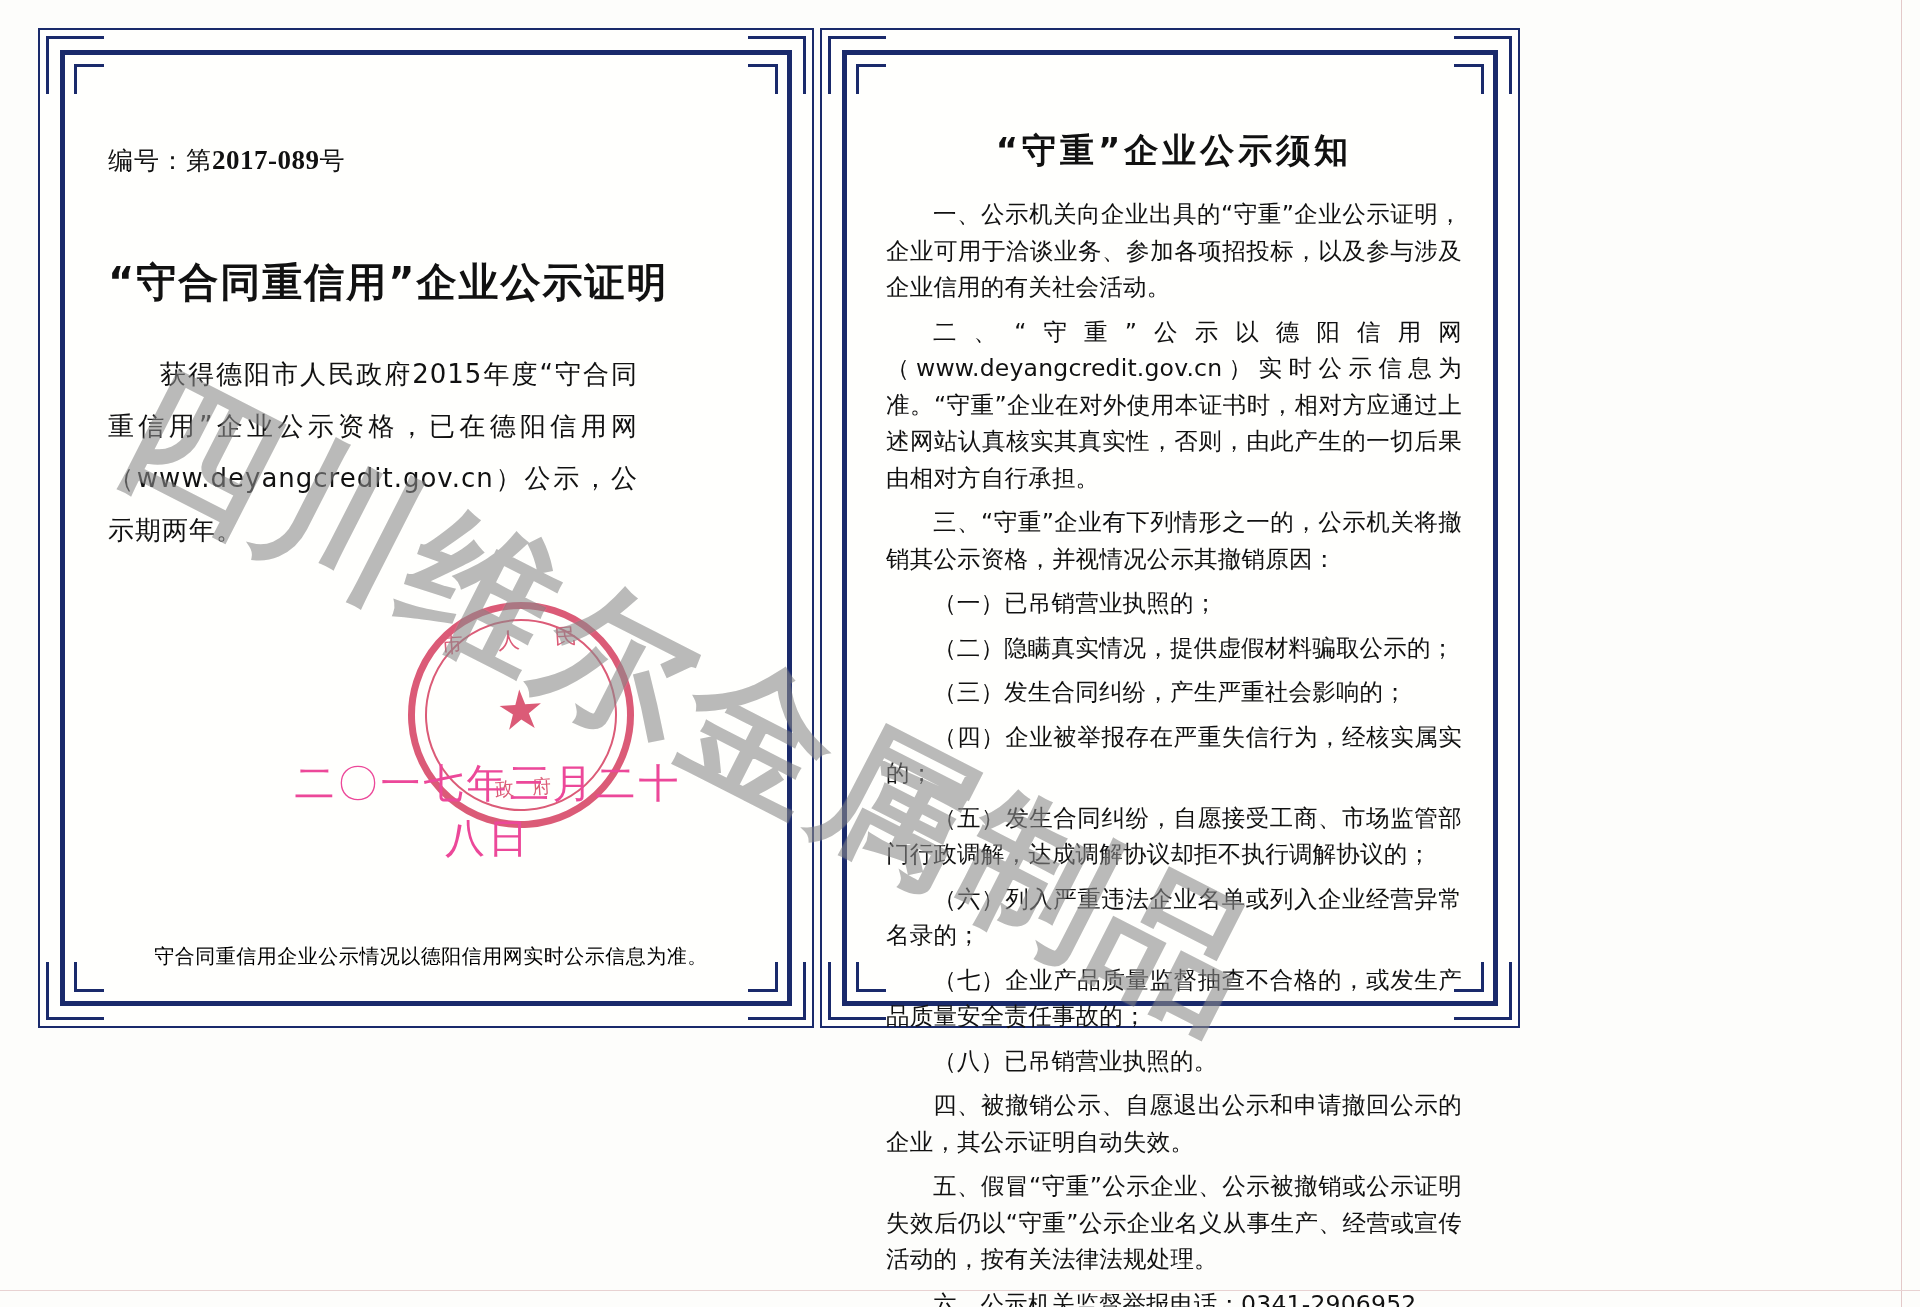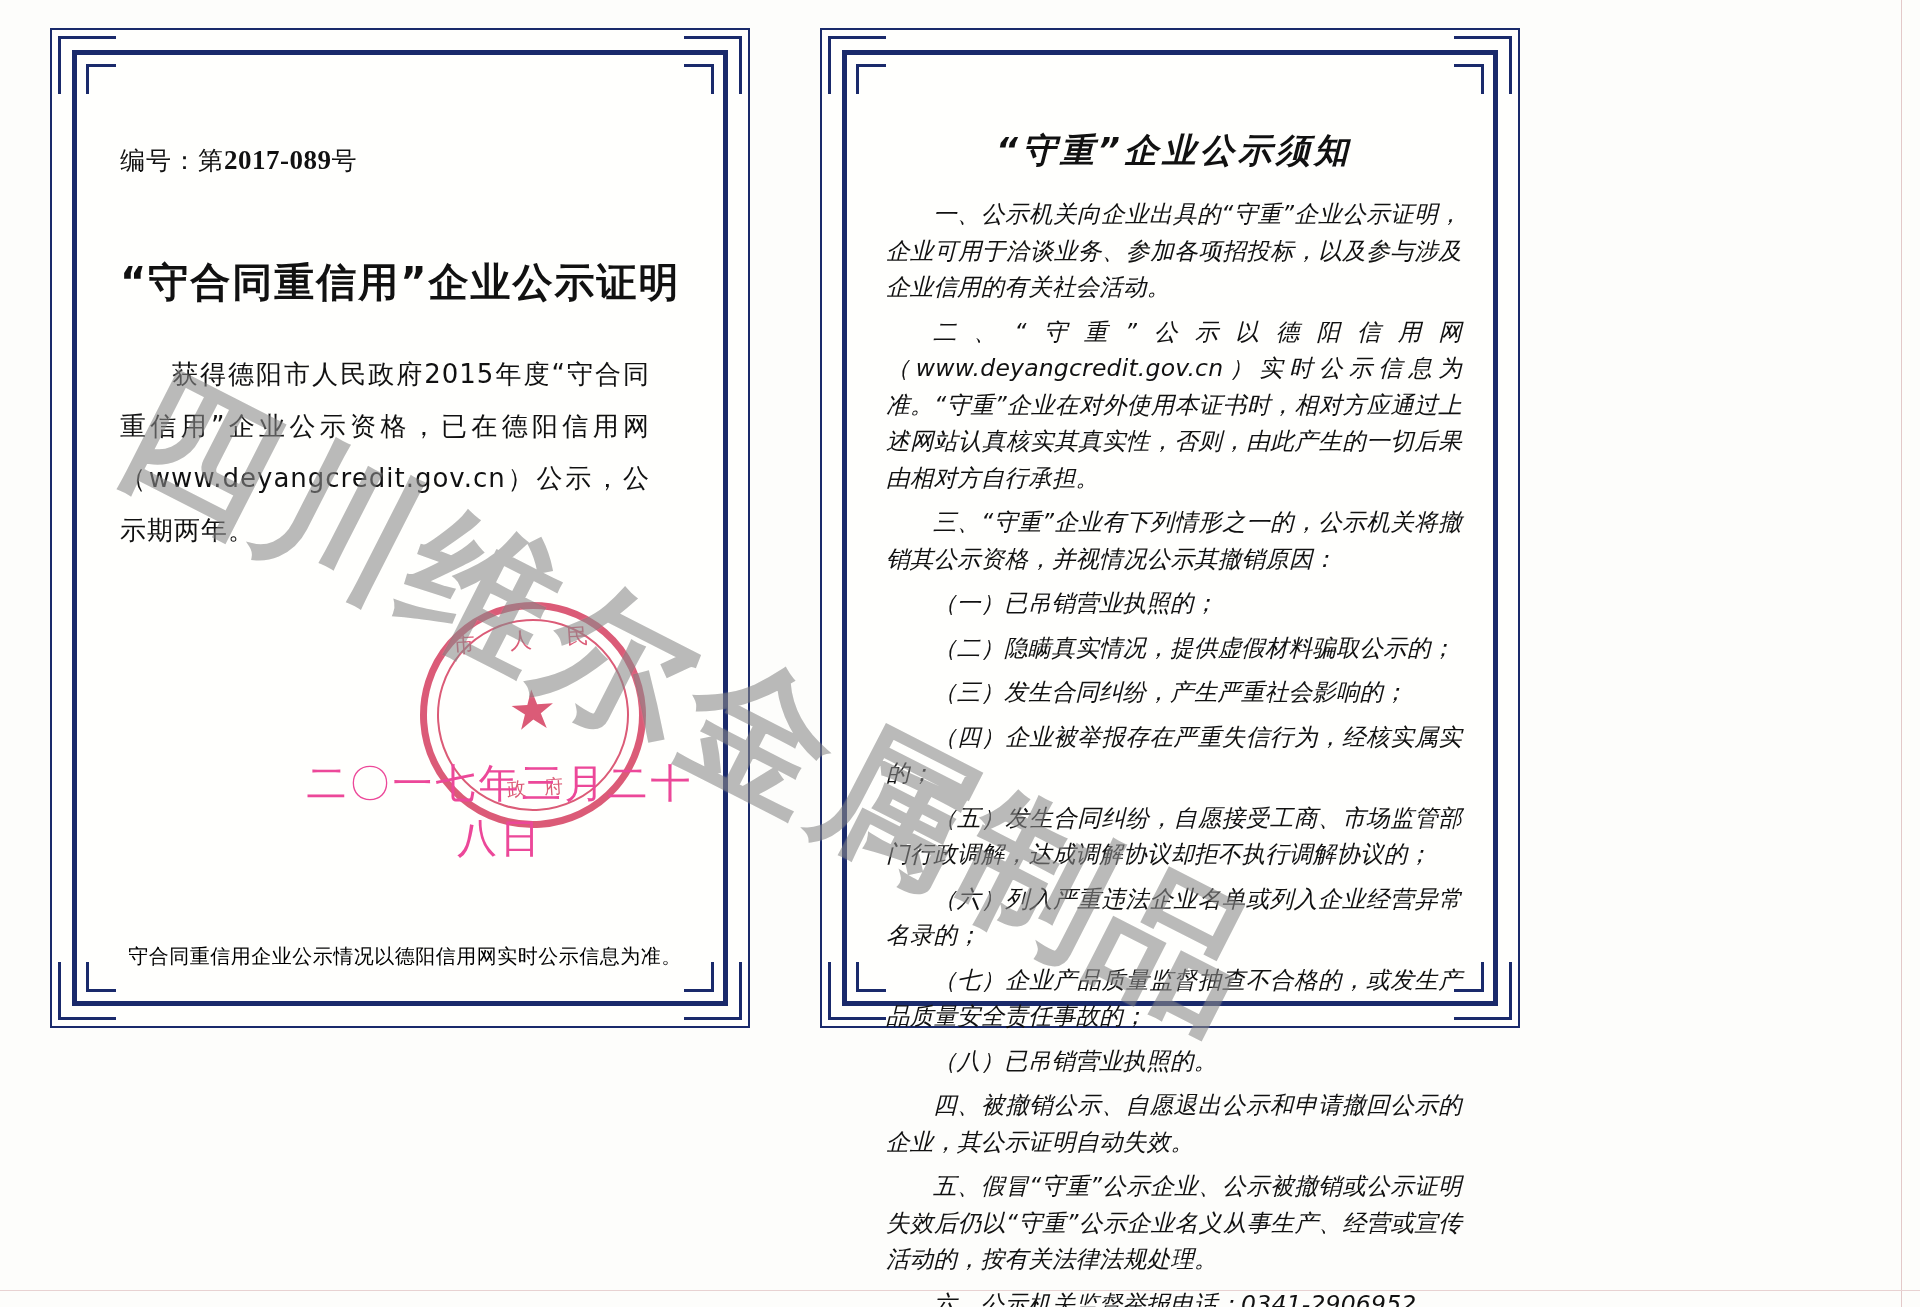--- a/index.html
+++ b/index.html
@@ -19,21 +19,21 @@
     top: 0; left: 0;
     width: 1920px;
     height: 1307px;
     background: #fdfdfb;
   }
   
   .panel {
     position: absolute;
     background: #fffffd;
   }
-  .panel-left  { left: 38px;  top: 28px; width: 700px;  height: 1000px; margin-left: 12px; }
+  .panel-left  { left: 38px;  top: 28px; width: 776px;  height: 1000px; }
   .panel-right { left: 820px; top: 28px; width: 700px;  height: 1000px; }
 
   
   .frame-outer {
     position: absolute;
     inset: 0;
     border: 2px solid #1a2a6b;
   }
   
   .frame-inner {
@@ -183,21 +183,20 @@
     font-family: "DejaVu Sans", sans-serif;
     color: #000000;
     letter-spacing: 0.5px;
   }
 
   
   .notice-body {
     position: absolute;
     left: 58px; top: 62px; right: 50px; bottom: 40px;
     color: #111;
-    font-style: italic;
   }
   .notice-title {
     text-align: center;
     font-size: 34px;
     font-weight: bold;
     letter-spacing: 4px;
     font-family: "DejaVu Sans", sans-serif;
     margin-top: 38px;
   }
   .notice-list {

